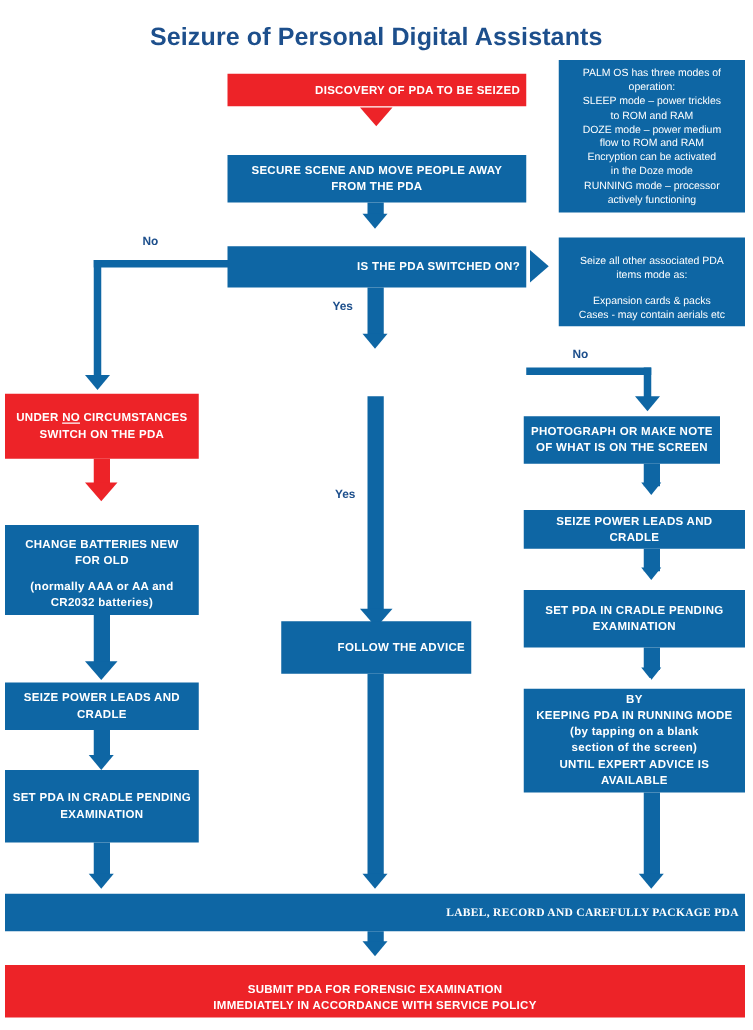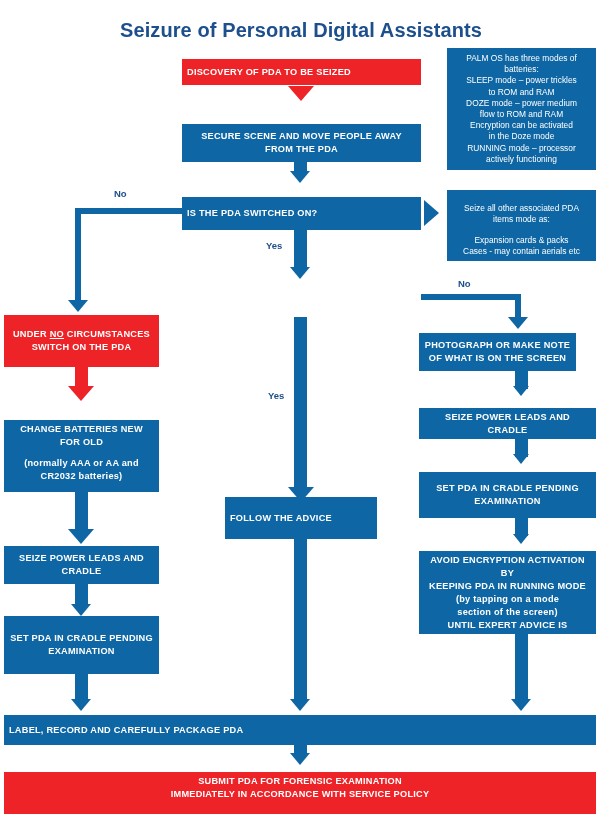--- a/index.html
+++ b/index.html
@@ -27,21 +27,21 @@
     font-size: 20px;
     font-weight: bold;
     letter-spacing: 0.1px;
     font-family: "Liberation Sans", sans-serif;
   }
   .box {
     position: absolute;
     box-sizing: border-box;
     display: flex;
     align-items: center;
-    justify-content: flex-start;
+    justify-content: flex-end;
     text-align: center;
     color: #ffffff;
     font-weight: bold;
     font-size: 9.2px;
     line-height: 13px;
     letter-spacing: 0.25px;
     padding: 3px 5px;
     font-family: "Liberation Sans", sans-serif;
   }
   .blue { background: #0e66a4; }
@@ -110,21 +110,21 @@
 </head>
 <body>
 
 <div id="canvas">
 
   <div class="title">Seizure of Personal Digital Assistants</div>
 
   <div class="note" style="left:447px; top:48px; width:149px; height:122px;">
     <div class="inner">
       <div>PALM OS has three modes of</div>
-      <div>batteries:</div>
+      <div>operation:</div>
       <div>SLEEP mode – power trickles</div>
       <div>to ROM and RAM</div>
       <div>DOZE mode – power medium</div>
       <div>flow to ROM and RAM</div>
       <div>Encryption can be activated</div>
       <div>in the Doze mode</div>
       <div>RUNNING mode – processor</div>
       <div>actively functioning</div>
     </div>
   </div>
@@ -225,28 +225,28 @@
 
   <div class="box blue" style="left:419px; top:472px; width:177px; height:46px;">
     <span>SET PDA IN CRADLE PENDING EXAMINATION</span>
   </div>
   <div class="vline" style="left:515px; top:518px; width:13px; height:18px;"></div>
   <div class="arrow-down tiny" style="left:513px; top:534px;"></div>
 
   <div class="box blue" style="left:419px; top:551px; width:177px; height:83px; flex-direction:column;">
     <div>AVOID ENCRYPTION ACTIVATION BY</div>
     <div>KEEPING PDA IN RUNNING MODE</div>
-    <div>(by tapping on a mode</div>
+    <div>(by tapping on a blank</div>
     <div>section of the screen)</div>
     <div>UNTIL EXPERT ADVICE IS AVAILABLE</div>
   </div>
   <div class="vline" style="left:515px; top:634px; width:13px; height:68px;"></div>
   <div class="arrow-down small" style="left:511px; top:699px;"></div>
 
-  <div class="box blue" style="left:4px; top:715px; width:592px; height:30px;">
+  <div class="box blue" style="left:4px; top:715px; width:592px; height:30px;font-family:Liberation Serif, serif;">
     <span>LABEL, RECORD AND CAREFULLY PACKAGE PDA</span>
   </div>
   <div class="vline" style="left:294px; top:745px; width:13px; height:10px;"></div>
   <div class="arrow-down small" style="left:290px; top:753px;"></div>
 
   <div class="box red" style="left:4px; top:772px; width:592px; height:42px; flex-direction:column;">
     <div>SUBMIT PDA FOR FORENSIC EXAMINATION</div>
     <div>IMMEDIATELY IN ACCORDANCE WITH SERVICE POLICY</div>
   </div>
 

